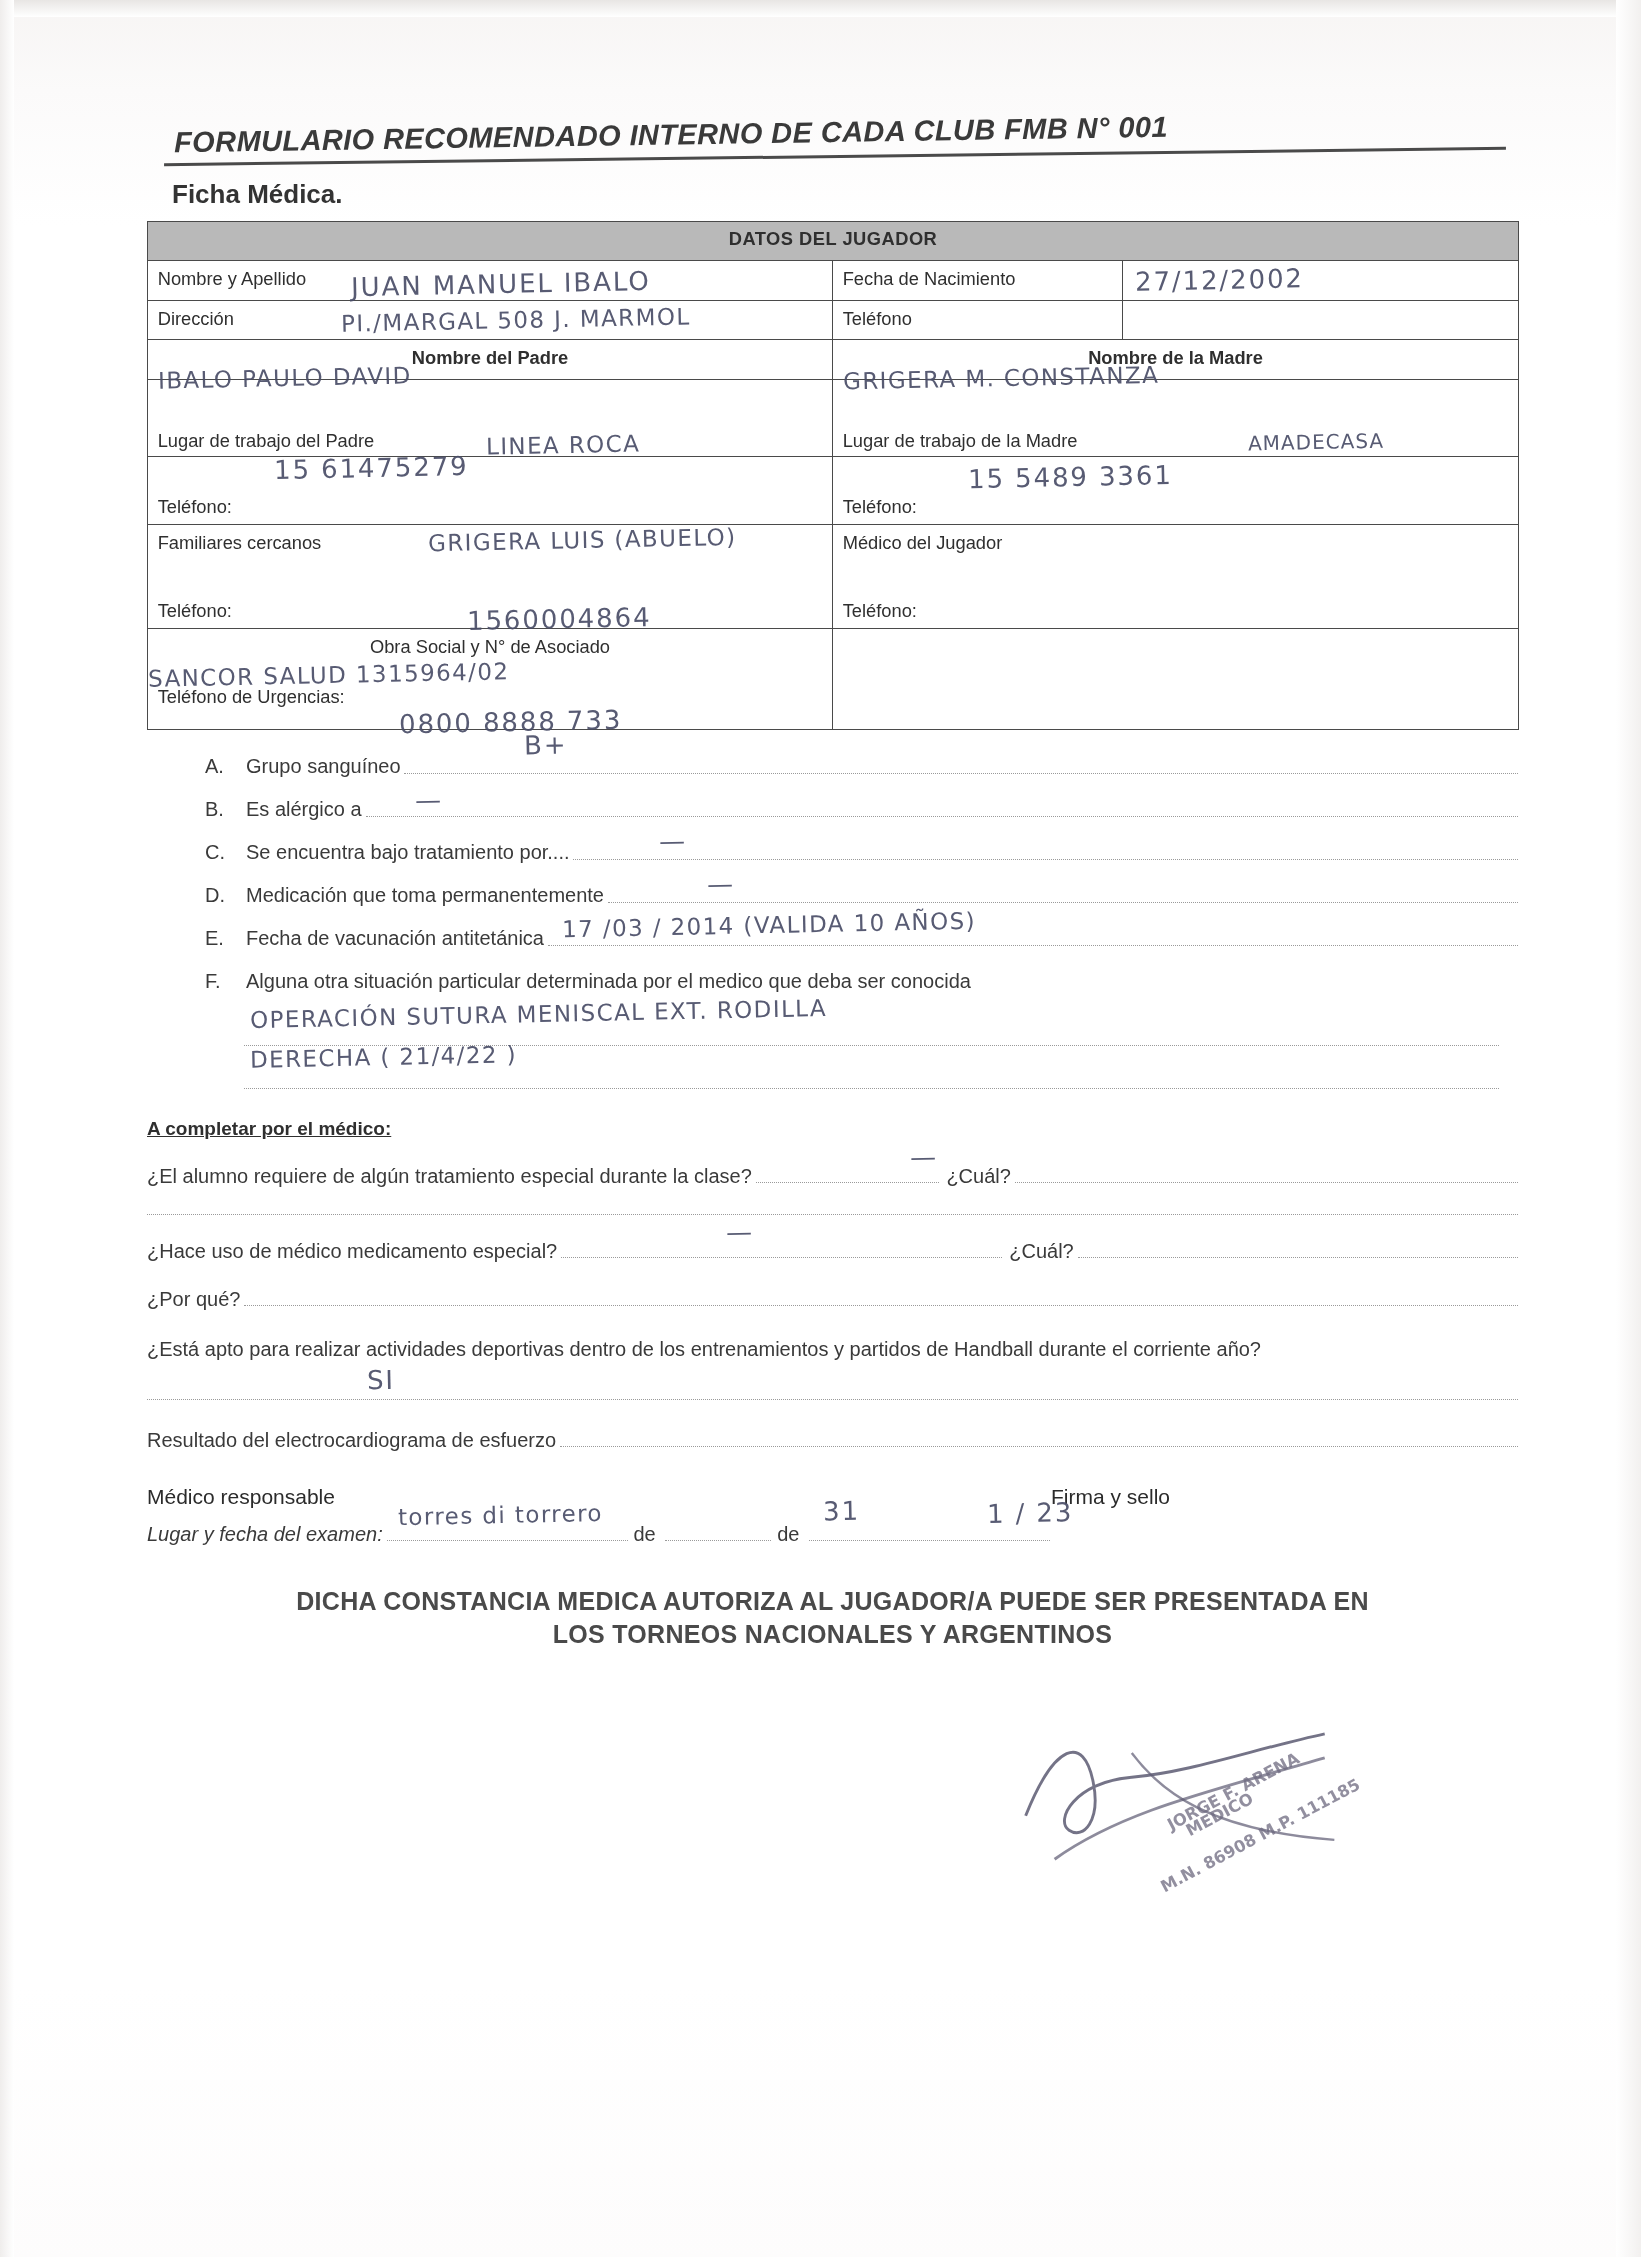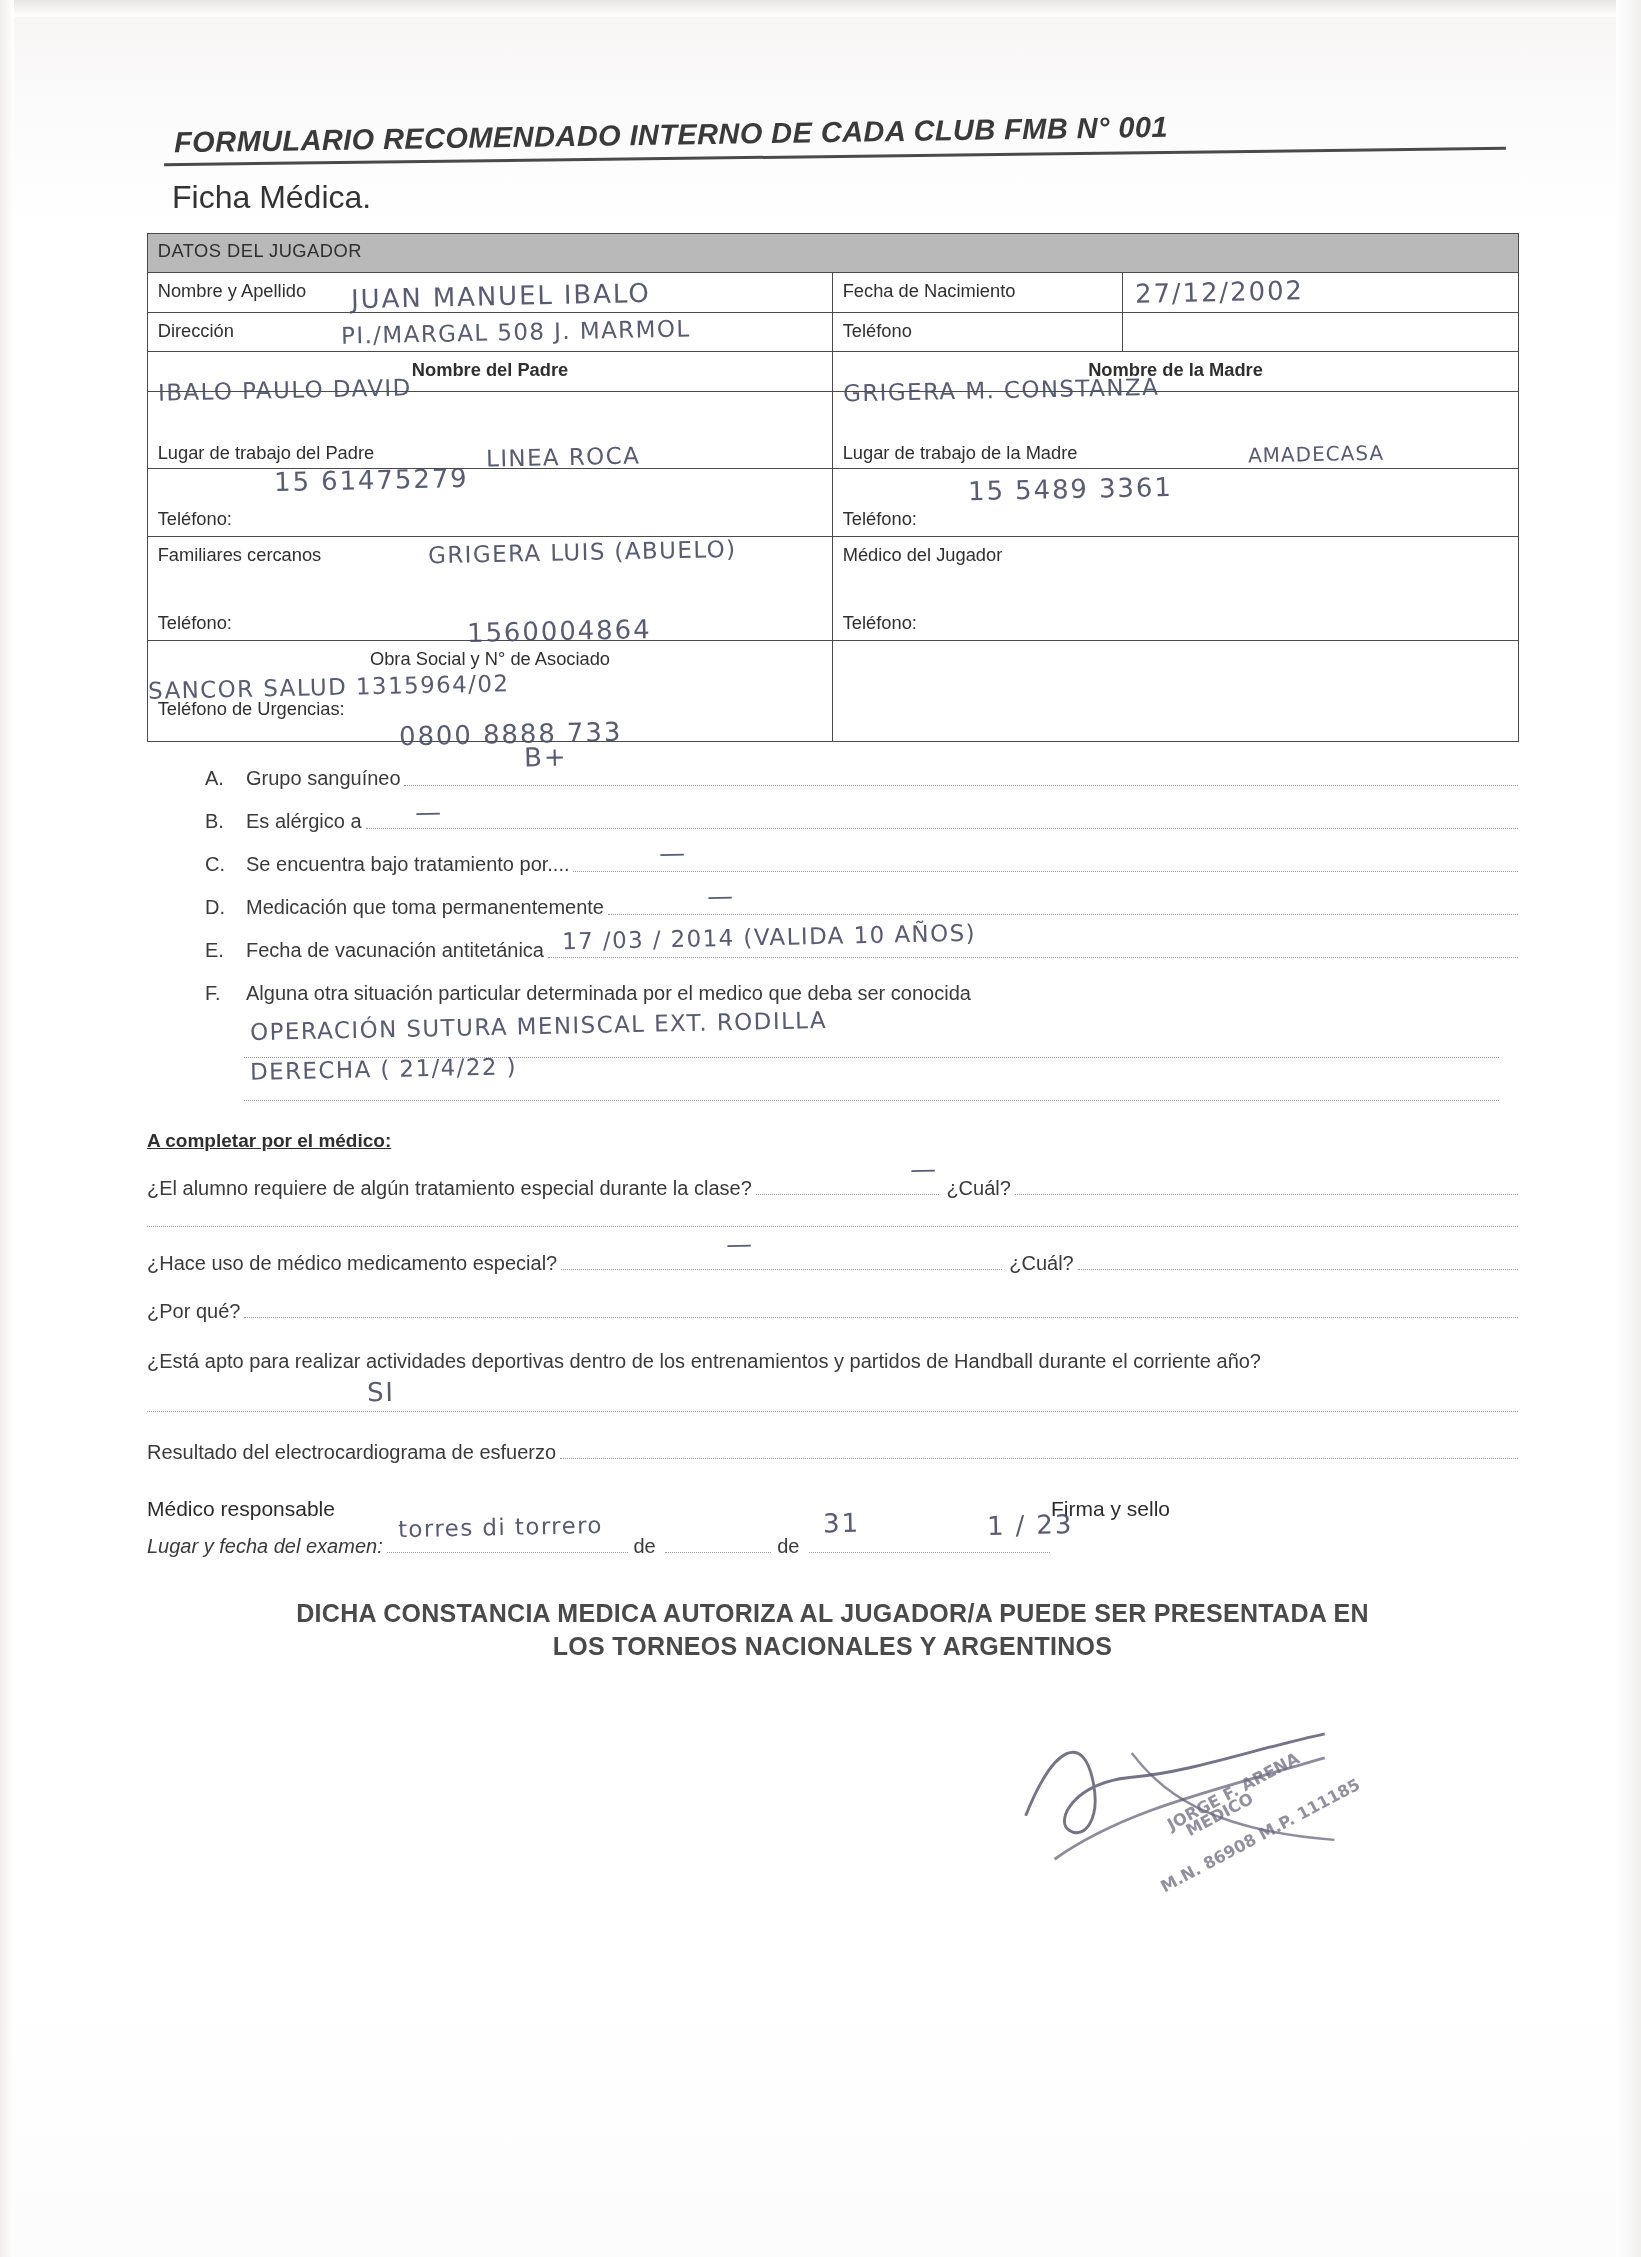--- a/index.html
+++ b/index.html
@@ -60,48 +60,49 @@
     white-space: nowrap;
   }
   .title-rule {
     height: 2.9px;
     background: #4a4a4a;
     margin: 5.8px 0 0 17.4px;
     width: 1342px;
     transform: rotate(-0.7deg);
   }
   .subtitle {
-    font-size: 32px;
-    font-weight: normal;
+    font-size: 26px;
+    font-weight: bold;
     color: #333;
-    margin: 21px 0 17px 25px;
+    margin: 21px 0 11px 25px;
   }
 
   
   table.form {
     border-collapse: collapse;
     width: 1371px;
     table-layout: fixed;
   }
   table.form td {
     border: 1.4px solid #4a4a4a;
     vertical-align: top;
     padding: 6.8px 9.7px;
     font-size: 18.3px;
     color: #2f2f2f;
     position: relative;
     height: 25px;
   }
   .band td {
     background: #b9b9b9;
     font-size: 26px;
-    font-weight: normal;
+    font-weight: bold;
     color: #3b3b3b;
     letter-spacing: 0.5px;
     padding: 5.8px 13.5px;
+    text-align: center;
   }
   .center { text-align: center; font-weight: bold; font-size: 20px; }
 
   
   .hw {
     font-family: "DejaVu Sans", sans-serif;
     color: #4a4e68;
     font-size: 26px;
     letter-spacing: 1.9px;
     white-space: nowrap;

